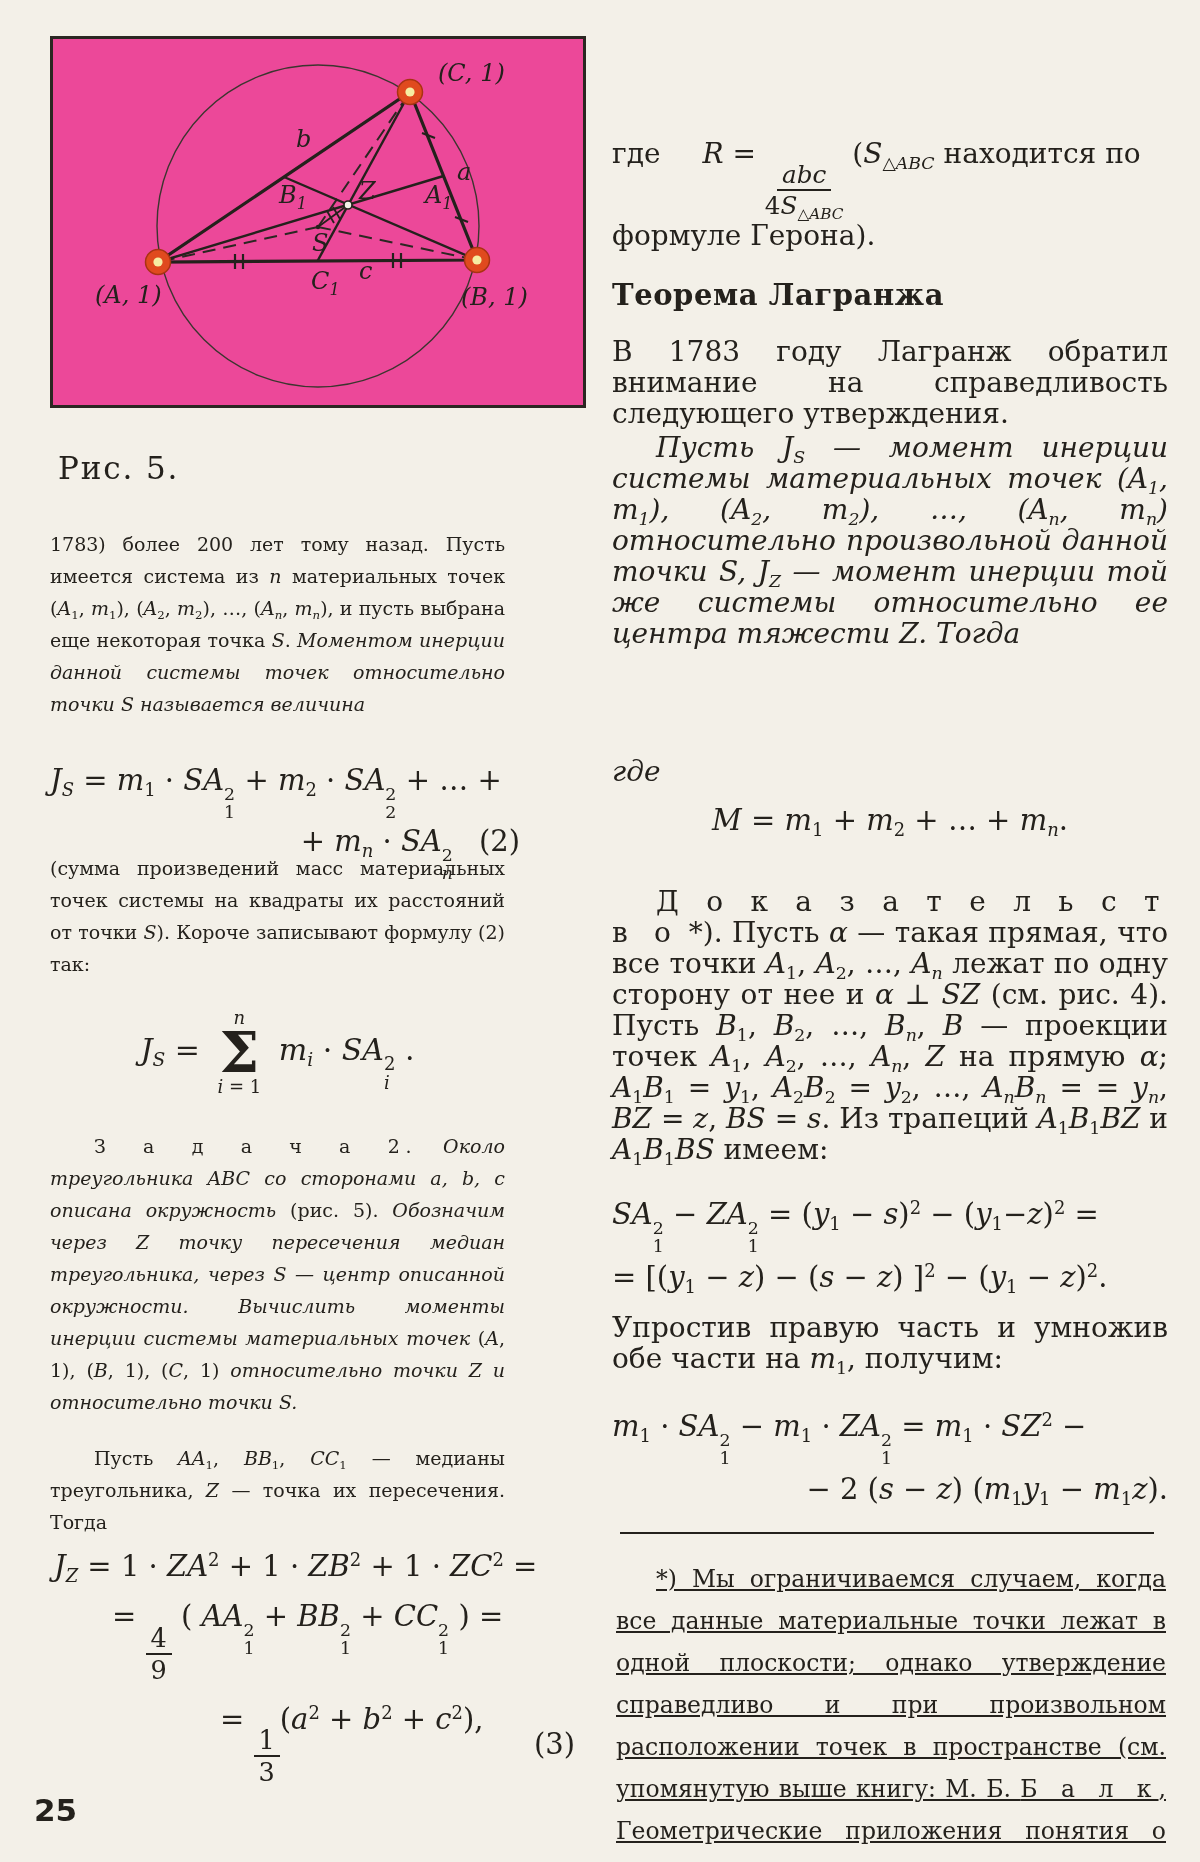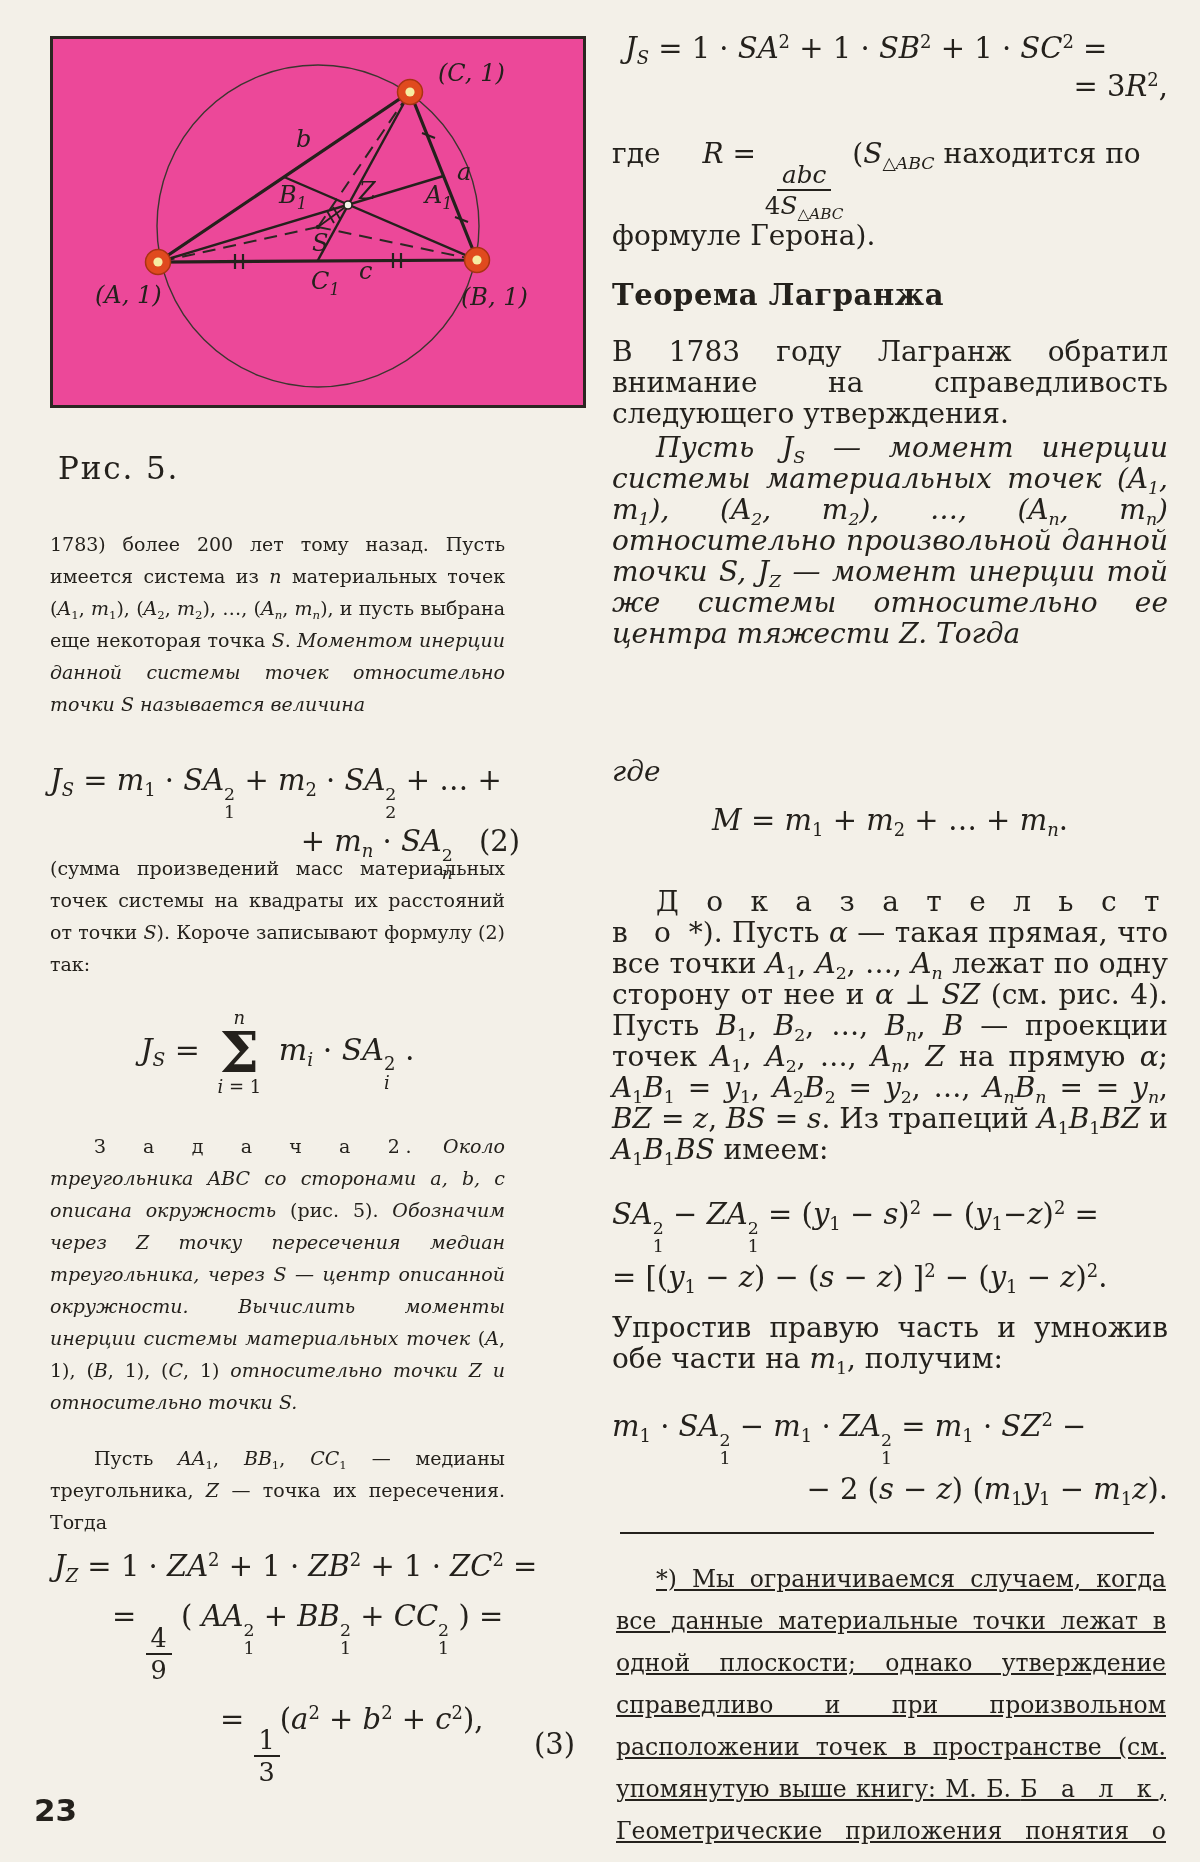--- a/index.html
+++ b/index.html
@@ -155,26 +155,22 @@
         </span> )  =</div>
     <div class="eqflex" style="margin-top:16px;">
       <span style="margin-left:170px;">= <span class="frac">
             <span>1</span>
             <span>3</span>
           </span>(<i>a</i><sup>2</sup> + <i>b</i><sup>2</sup> + <i>c</i><sup>2</sup>),</span>
       <span style="margin-left:auto;">(3)</span>
     </div>
   </div>
 
-  <div class="blk pageno" style="left:34px;top:1792px;">23</div>
-
-  <div class="blk fm" style="left:625px;top:30px;width:543px;">
-    <div><i>J<sub>S</sub></i> = 1 · <i>SA</i><sup>2</sup> + 1 · <i>SB</i><sup>2</sup> + 1 · <i>SC</i><sup>2</sup> =</div>
-    <div style="text-align:right;margin-top:2px;">= 3<i>R</i><sup>2</sup>,</div>
-  </div>
+  <div class="blk pageno" style="left:34px;top:1792px;">25</div>
+
 
   <div class="blk rbody" style="left:612px;top:130px;width:556px;text-align:left;margin-top:8px;">где  <i>R</i> = <span class="frac">
         <span><i>abc</i></span>
         <span>4<i>S</i><sub>△<i>ABC</i></sub></span>
       </span> (<i>S</i><sub>△<i>ABC</i></sub> находится по формуле  Герона).</div>
 
   <div class="blk headline" style="left:612px;top:278px;">Теорема  Лагранжа</div>
 
   <div class="blk rbody jt" style="left:612px;top:336px;width:556px;">В 1783 году Лагранж обратил внимание на справедливость следующего утверждения.</div>
 

